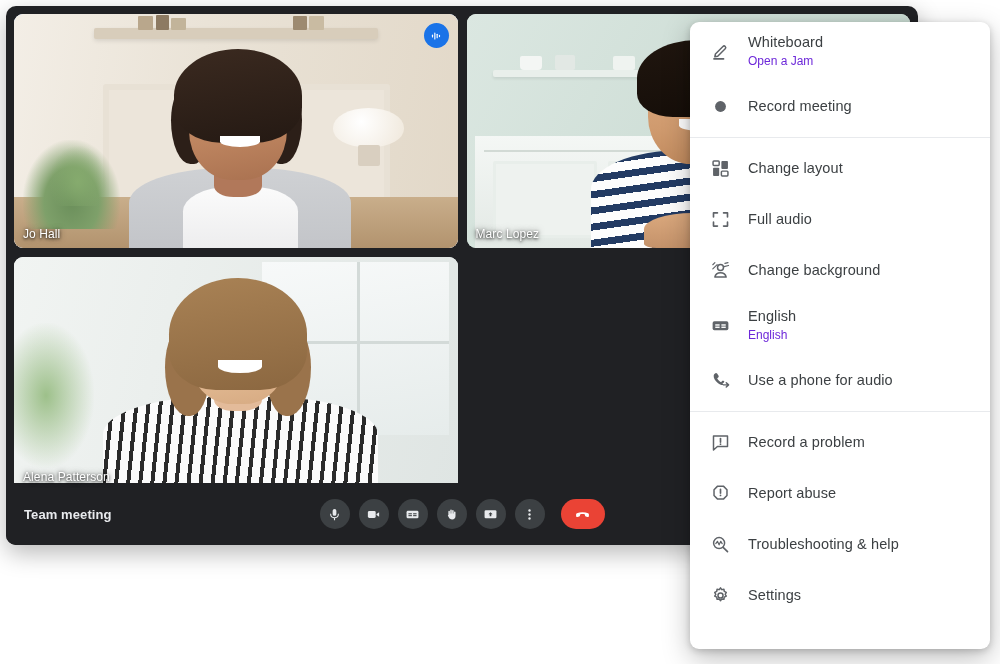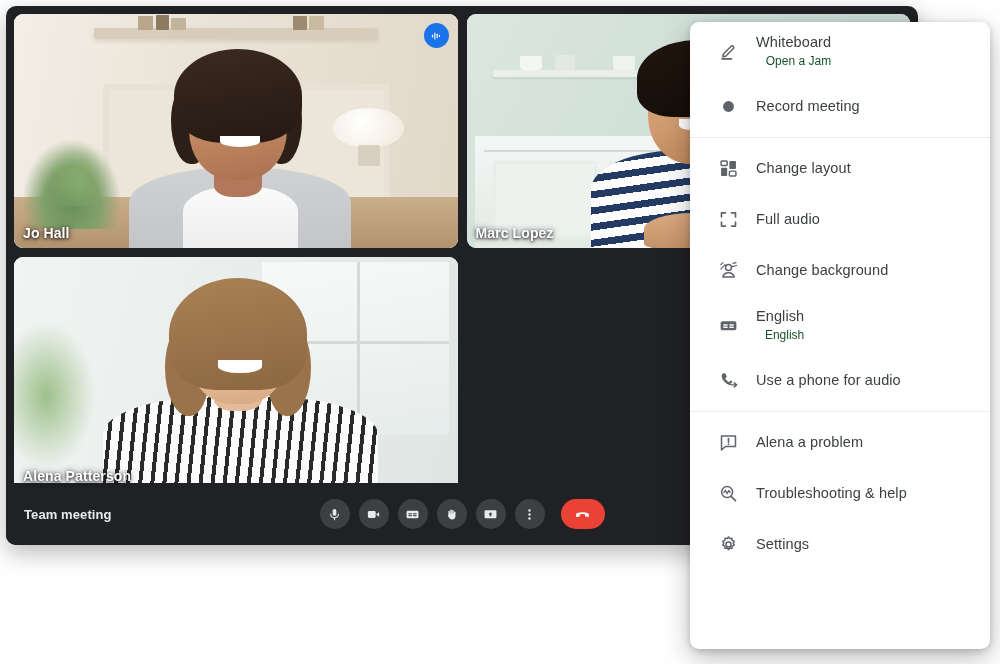--- a/index.html
+++ b/index.html
@@ -53,22 +53,22 @@
   }
   .tile-photo {
     position: absolute;
     inset: 0;
   }
   .name-badge {
     position: absolute;
     left: 9px;
     bottom: 7px;
     color: #ffffff;
-    font-size: 14px;
-    font-weight: bold;
+    font-size: 12px;
+    font-weight: normal;
     letter-spacing: .1px;
     text-shadow: 0 1px 3px rgba(0,0,0,0.85), 0 0 6px rgba(0,0,0,0.6);
     z-index: 6;
     white-space: nowrap;
   }
   .corner-badge {
     position: absolute;
     right: 9px;
     top: 9px;
     width: 25px;
@@ -255,21 +255,21 @@
     background: #ffffff;
     border-radius: 9px;
     box-shadow: 0 2px 7px rgba(0,0,0,0.18), 0 9px 28px rgba(0,0,0,0.26);
     overflow: hidden;
     z-index: 40;
   }
   .menu-item {
     display: flex;
     align-items: center;
     height: 51px;
-    padding: 0 0 0 20px;
+    padding: 0 0 0 12px;
     cursor: pointer;
   }
   .menu-icon {
     width: 36px;
     min-width: 36px;
     display: flex;
     align-items: center;
     justify-content: center;
     margin-right: 10px;
   }
@@ -277,24 +277,23 @@
   .menu-icon svg.filled { fill: #5f6368; stroke: none; }
   .menu-text { display: flex; flex-direction: column; justify-content: center; }
   .menu-label {
     font-size: 14.5px;
     color: #3c4043;
     line-height: 1.25;
     letter-spacing: .1px;
   }
   .menu-sub {
     font-size: 12px;
-    color: #14532d;
+    color: #6d28d9;
     line-height: 1.35;
     margin-top: 2px;
-    text-align: right;
   }
   .menu-divider {
     height: 1px;
     background: #e8eaed;
     margin: 5px 0;
   }
   .item-tall { height: 59px; }
 </style>
 </head>
 <body>
@@ -536,24 +535,36 @@
 
   <div class="menu-item">
     <span class="menu-icon">
       <svg viewBox="0 0 24 24">
         <path d="M4 4.5h16v12H8.5L4 20.5z" stroke-linejoin="round"></path>
         <path d="M12 7.5v4.2" stroke-linecap="round" stroke-width="1.9"></path>
         <circle cx="12" cy="13.9" r="1" fill="#5f6368" stroke="none"></circle>
       </svg>
     </span>
     <span class="menu-text">
-      <span class="menu-label">Alena a problem</span>
-    </span>
-  </div>
-
+      <span class="menu-label">Record a problem</span>
+    </span>
+  </div>
+
+  <div class="menu-item">
+    <span class="menu-icon">
+      <svg viewBox="0 0 24 24">
+        <path d="M8.7 3.6h6.6l4.1 4.1v6.6l-4.1 4.1H8.7l-4.1-4.1V7.7z" stroke-linejoin="round"></path>
+        <path d="M12 7.3v4.4" stroke-linecap="round" stroke-width="1.9"></path>
+        <circle cx="12" cy="14.2" r="1" fill="#5f6368" stroke="none"></circle>
+      </svg>
+    </span>
+    <span class="menu-text">
+      <span class="menu-label">Report abuse</span>
+    </span>
+  </div>
 
   <div class="menu-item">
     <span class="menu-icon">
       <svg viewBox="0 0 24 24">
         <circle cx="10.4" cy="10.4" r="6.3"></circle>
         <path d="M15 15.2l5 5" stroke-linecap="round" stroke-width="1.9"></path>
         <path d="M6.6 11l1.9-2.6 1.9 4 1.9-4 1.6 2.6" stroke-linecap="round" stroke-linejoin="round" stroke-width="1.4"></path>
       </svg>
     </span>
     <span class="menu-text">

